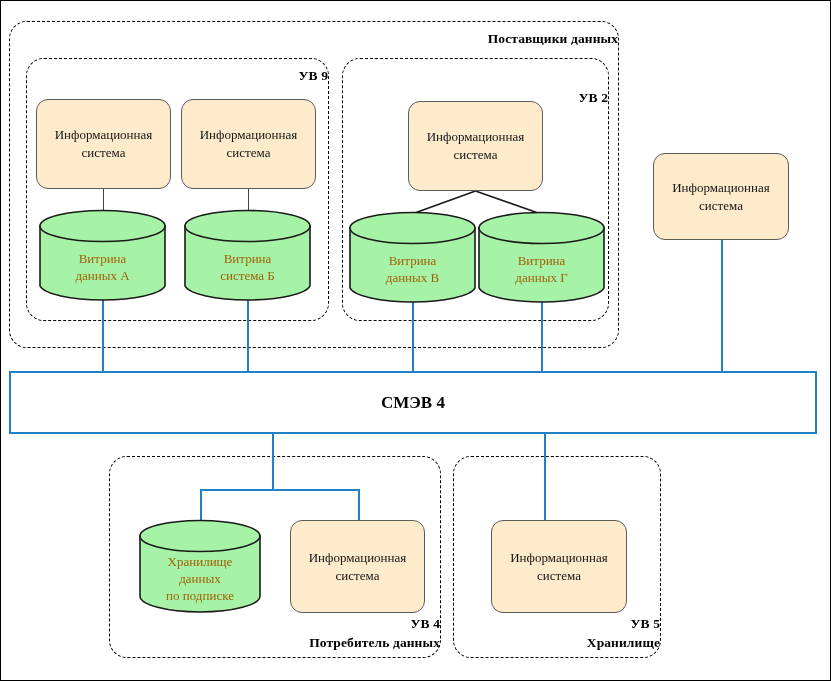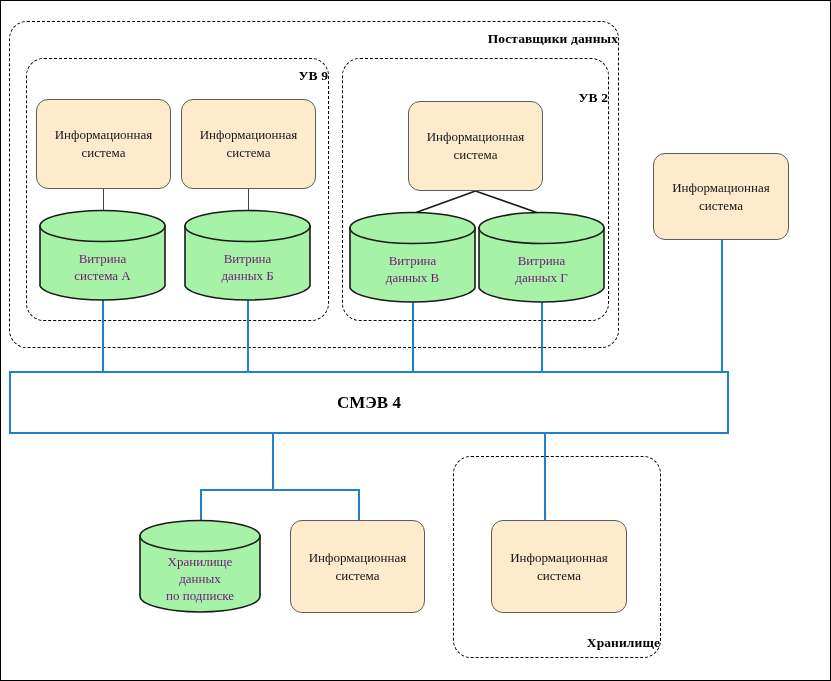--- a/index.html
+++ b/index.html
@@ -55,21 +55,21 @@
     position:absolute;
     z-index:6;
   }
   .cyl svg{display:block;overflow:visible;}
   .cyl .cyl-label{
     position:absolute;
     left:0;right:0;
     text-align:center;
     font-size:13px;
     line-height:1.32;
-    color:#701a75;
+    color:#a16207;
     pointer-events:none;
   }
   
   .bus{
     position:absolute;
     border:2.2px solid #2080c8;
     background:#ffffff;
     box-sizing:border-box;
     display:flex;
     align-items:center;
@@ -113,32 +113,32 @@
   <div class="vline-dark" style="left:101.5px;top:188px;height:24px;"></div>
   <div class="vline-dark" style="left:246.5px;top:188px;height:24px;"></div>
 
   <div class="cyl" style="left:38px;top:209px;width:127px;height:92px;">
     <svg width="127" height="92" viewBox="0 0 127 92">
       <path d="M1,16 L1,76 A63,16 0 0 0 126,76 L126,16 Z" fill="#a6f2a6" stroke="#1a1a1a" stroke-width="1.6"></path>
       <ellipse cx="63.5" cy="16" rx="62.5" ry="15.5" fill="#a6f2a6" stroke="#1a1a1a" stroke-width="1.6"></ellipse>
     </svg>
     <div class="cyl-label" style="top:40px;">
       <div>Витрина</div>
-      <div>система А</div>
+      <div>данных А</div>
     </div>
   </div>
 
   <div class="cyl" style="left:183px;top:209px;width:127px;height:92px;">
     <svg width="127" height="92" viewBox="0 0 127 92">
       <path d="M1,16 L1,76 A63,16 0 0 0 126,76 L126,16 Z" fill="#a6f2a6" stroke="#1a1a1a" stroke-width="1.6"></path>
       <ellipse cx="63.5" cy="16" rx="62.5" ry="15.5" fill="#a6f2a6" stroke="#1a1a1a" stroke-width="1.6"></ellipse>
     </svg>
     <div class="cyl-label" style="top:40px;">
       <div>Витрина</div>
-      <div>данных Б</div>
+      <div>система Б</div>
     </div>
   </div>
 
   <div class="node is-box" style="left:407px;top:100px;width:135px;height:90px;">
     <span>Информационная система</span>
   </div>
 
   <svg class="diag" style="left:346px;top:188px;width:260px;height:28px;">
     <line x1="128.5" y1="2" x2="65" y2="25" stroke="#1a1a1a" stroke-width="1.6"></line>
     <line x1="128.5" y1="2" x2="194" y2="25" stroke="#1a1a1a" stroke-width="1.6"></line>
@@ -169,26 +169,31 @@
   <div class="node is-box" style="left:652px;top:152px;width:136px;height:87px;">
     <span>Информационная система</span>
   </div>
 
   <div class="vline" style="left:100.5px;top:295px;height:77px;"></div>
   <div class="vline" style="left:245.5px;top:295px;height:77px;"></div>
   <div class="vline" style="left:410.5px;top:297px;height:75px;"></div>
   <div class="vline" style="left:539.5px;top:297px;height:75px;"></div>
   <div class="vline" style="left:719.5px;top:239px;height:133px;"></div>
 
-  <div class="bus" style="left:8px;top:370px;width:720px;height:63px;font-family:Liberation Serif, serif;">
+  <div class="bus" style="left:8px;top:370px;width:808px;height:63px;font-family:Liberation Serif, serif;">
     <span>СМЭВ 4</span>
   </div>
 
+  <div class="group" style="left:108px;top:455px;width:332px;height:202px;">
+    <div class="group-title" style="top:159px;">УВ 4</div>
+    <div class="group-title" style="top:178px;">Потребитель данных</div>
+  </div>
 
   <div class="group" style="left:452px;top:455px;width:208px;height:202px;">
+    <div class="group-title" style="top:159px;">УВ 5</div>
     <div class="group-title" style="top:178px;">Хранилище</div>
   </div>
 
   <div class="vline" style="left:270.5px;top:433px;height:56px;"></div>
   <div class="hline" style="left:199px;top:488px;width:160px;"></div>
   <div class="vline" style="left:198.5px;top:488px;height:32px;"></div>
   <div class="vline" style="left:356.5px;top:488px;height:32px;"></div>
 
   <div class="vline" style="left:542.5px;top:433px;height:88px;"></div>
 

